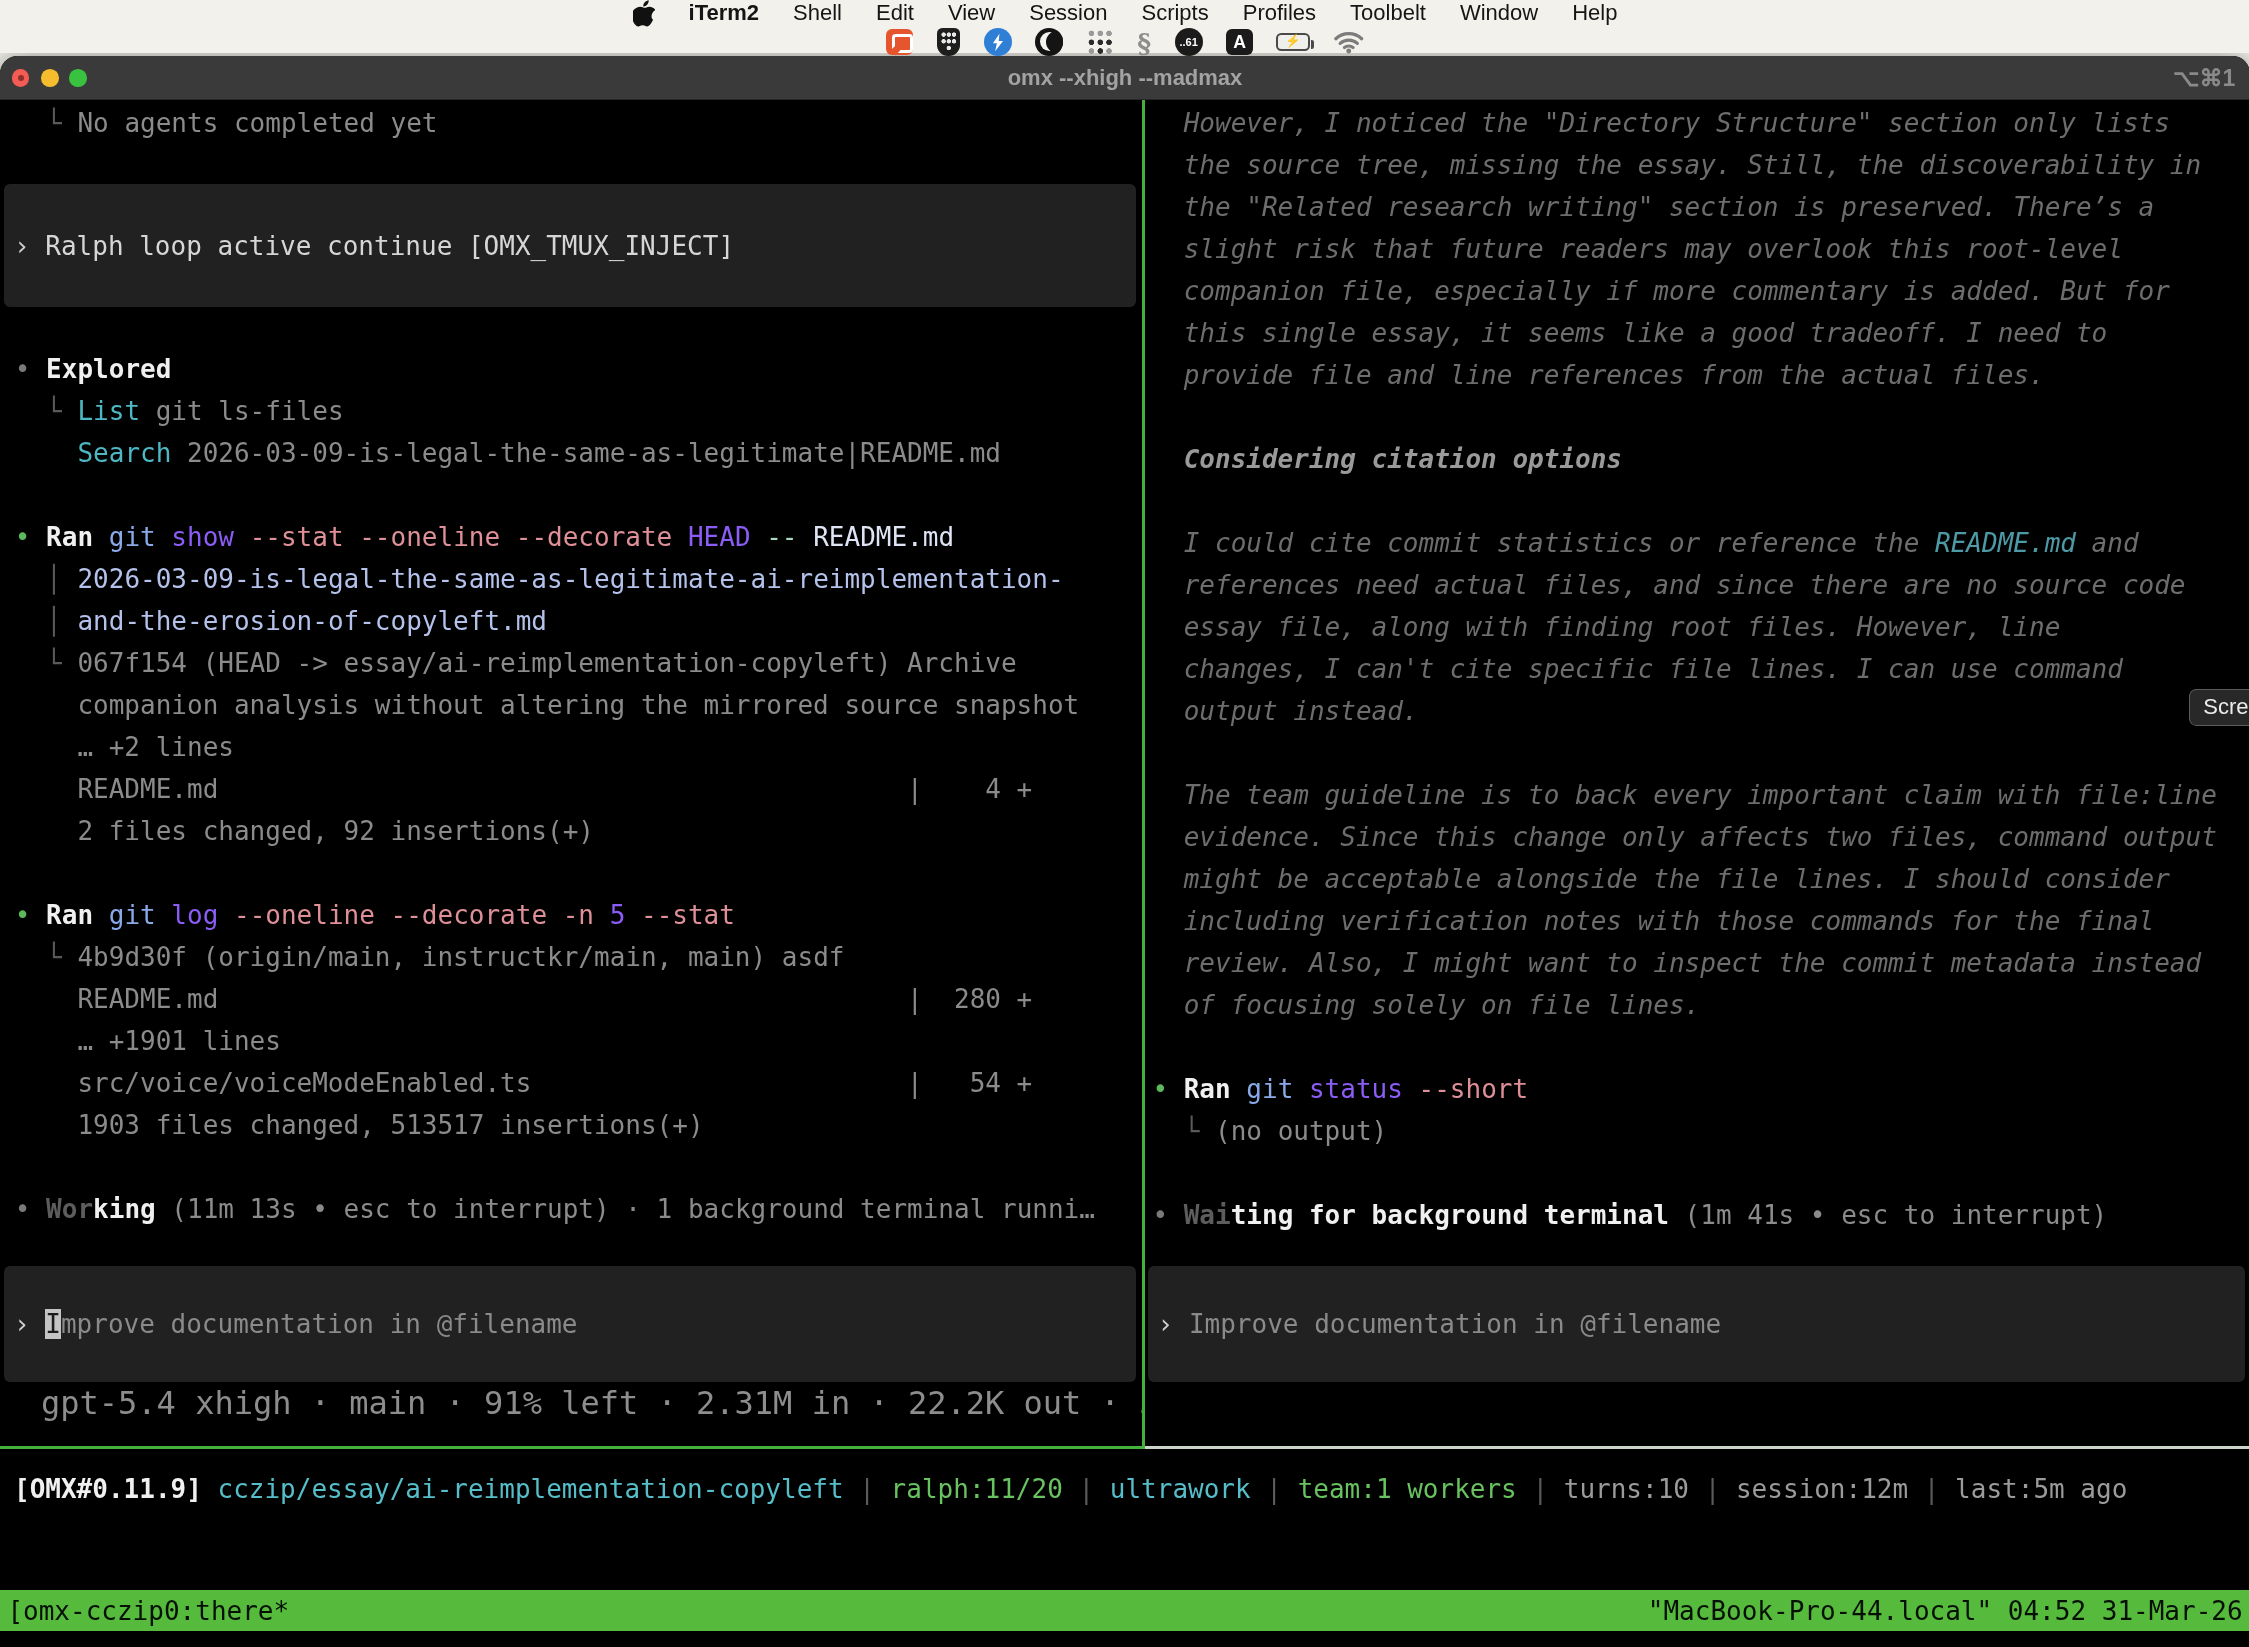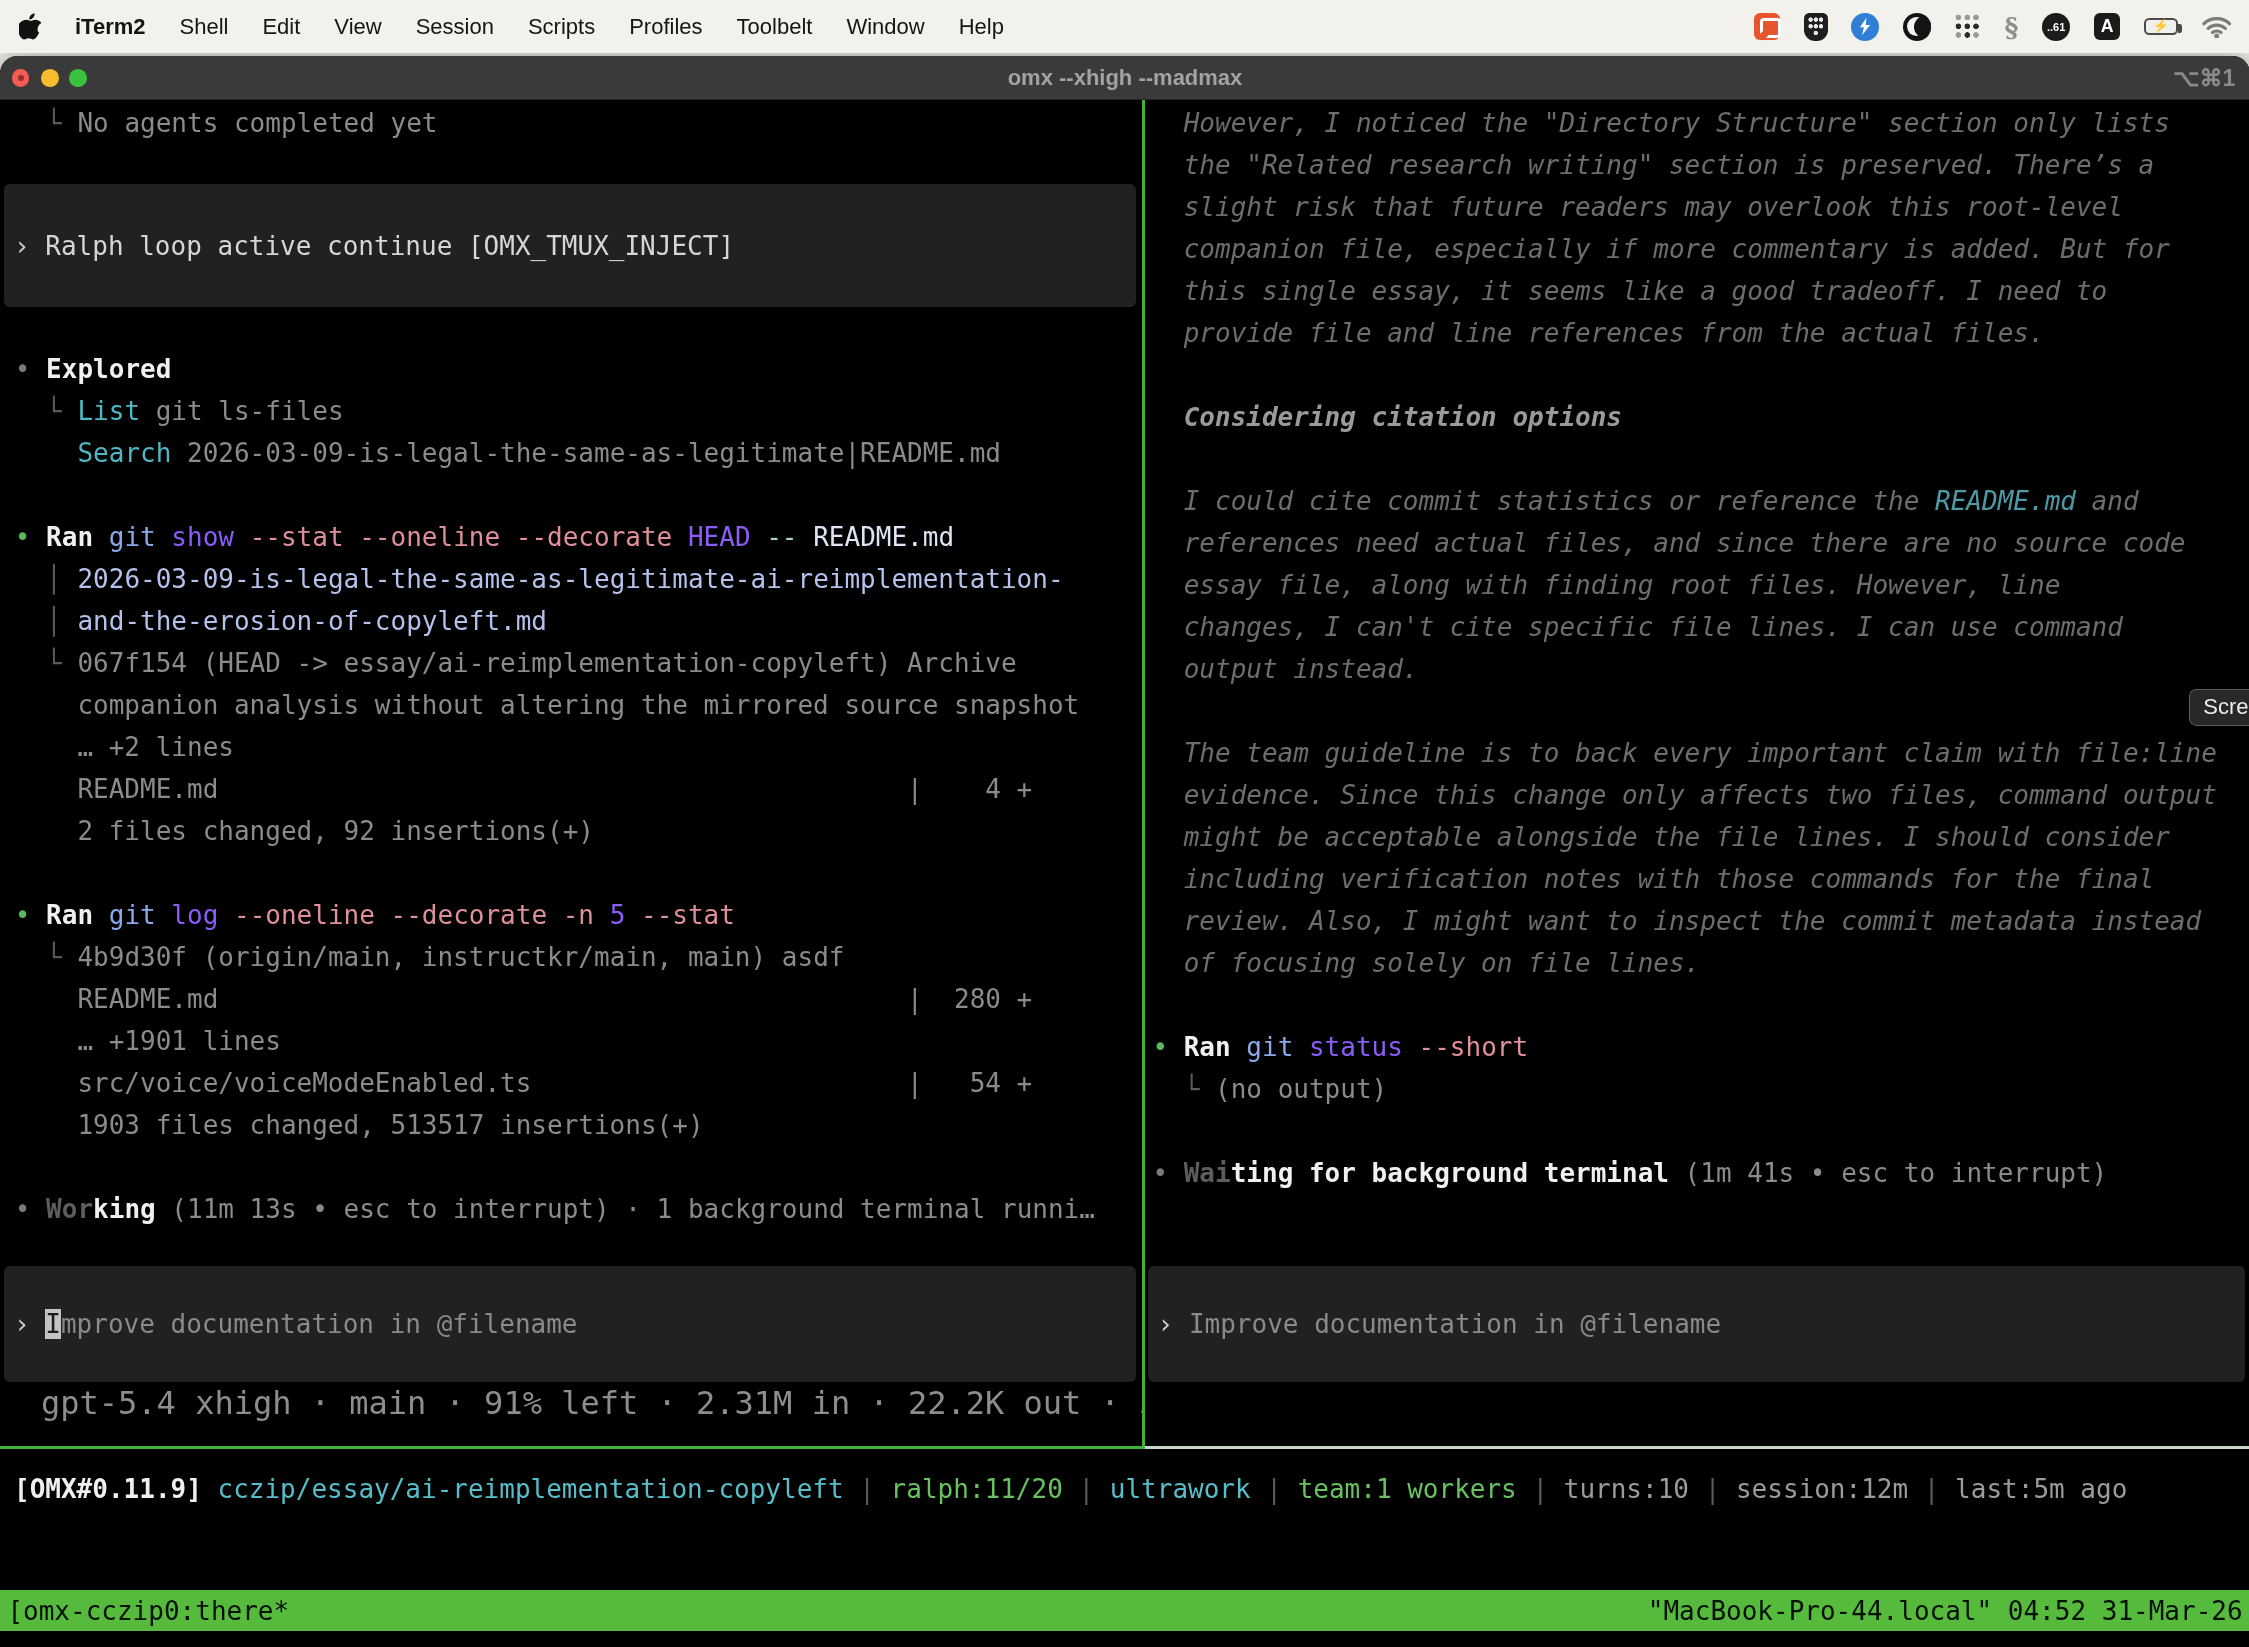--- a/index.html
+++ b/index.html
@@ -1,21 +1,21 @@
 <!DOCTYPE html>
 <html style="font-size:11.8px"><head>
 <meta charset="utf-8">
 <style>
   html,body{margin:0;padding:0;background:#f2f1eb;width:2250px;height:1648px;overflow:hidden;}
   *{box-sizing:border-box;}
   .ui{font-family:"Liberation Sans",sans-serif;}
 
   
   #menubar{position:fixed;left:0;top:0;width:2250px;height:53px;background:#f2f1eb;
-    display:flex;align-items:center;justify-content:space-between;padding:0 19px;z-index:50;}
+    display:flex;align-items:center;justify-content:space-between;padding:0 19px;z-index:50;flex-direction:column;}
   .mb-left{display:flex;align-items:center;gap:34px;}
   .mb-item{font-family:"Liberation Sans",sans-serif;font-size:22px;color:#151515;}
   .mb-item.app{font-weight:bold;}
   .mb-right{display:flex;align-items:center;gap:23.6px;}
   .mi{position:relative;display:flex;align-items:center;justify-content:center;}
   .chat{width:26.6px;height:26.6px;background:#e5562e;border-radius:5.9px;}
   .chat::before{content:"";position:absolute;left:5.9px;top:5.2px;width:14.8px;height:13.3px;border:3px solid #fff;border-radius:3.7px;}
   .chat::after{content:"";position:absolute;left:5.9px;bottom:1.5px;width:6.6px;height:6.6px;background:#e5562e;transform:rotate(45deg);}
   .shield{width:23.6px;height:28px;background:#1e1e1e;border-radius:5.2px 5.2px 11px 11px;
     background-image:
@@ -227,20 +227,21 @@
         <span class="prompt">› </span><span class="cursorblk">I</span><span class="queued">mprove documentation in @filename</span>
       </div>
       <div class="statusrow" id="status-left">gpt-5.4 xhigh · main · 91% left · 2.31M in · 22.2K out · 5h 92% · …</div>
     </div>
 
     <div id="vdivider"></div>
 
     <div class="pane" id="pane-right">
       <div class="lines" style="top:1.5px;">
           <div class="tline"><span class="it">  However, I noticed the "Directory Structure" section only lists</span></div>
+          <div class="tline"><span class="it">  the source tree, missing the essay. Still, the discoverability in</span></div>
           <div class="tline"><span class="it">  the "Related research writing" section is preserved. There’s a</span></div>
           <div class="tline"><span class="it">  slight risk that future readers may overlook this root-level</span></div>
           <div class="tline"><span class="it">  companion file, especially if more commentary is added. But for</span></div>
           <div class="tline"><span class="it">  this single essay, it seems like a good tradeoff. I need to</span></div>
           <div class="tline"><span class="it">  provide file and line references from the actual files.</span></div>
           <div class="tline">&nbsp;</div>
           <div class="tline"><span class="itb">  Considering citation options</span></div>
           <div class="tline">&nbsp;</div>
           <div class="tline"><span class="it">  I could cite commit statistics or reference the </span><span class="cyi">README.md</span><span class="it"> and</span></div>
           <div class="tline"><span class="it">  references need actual files, and since there are no source code</span></div>

